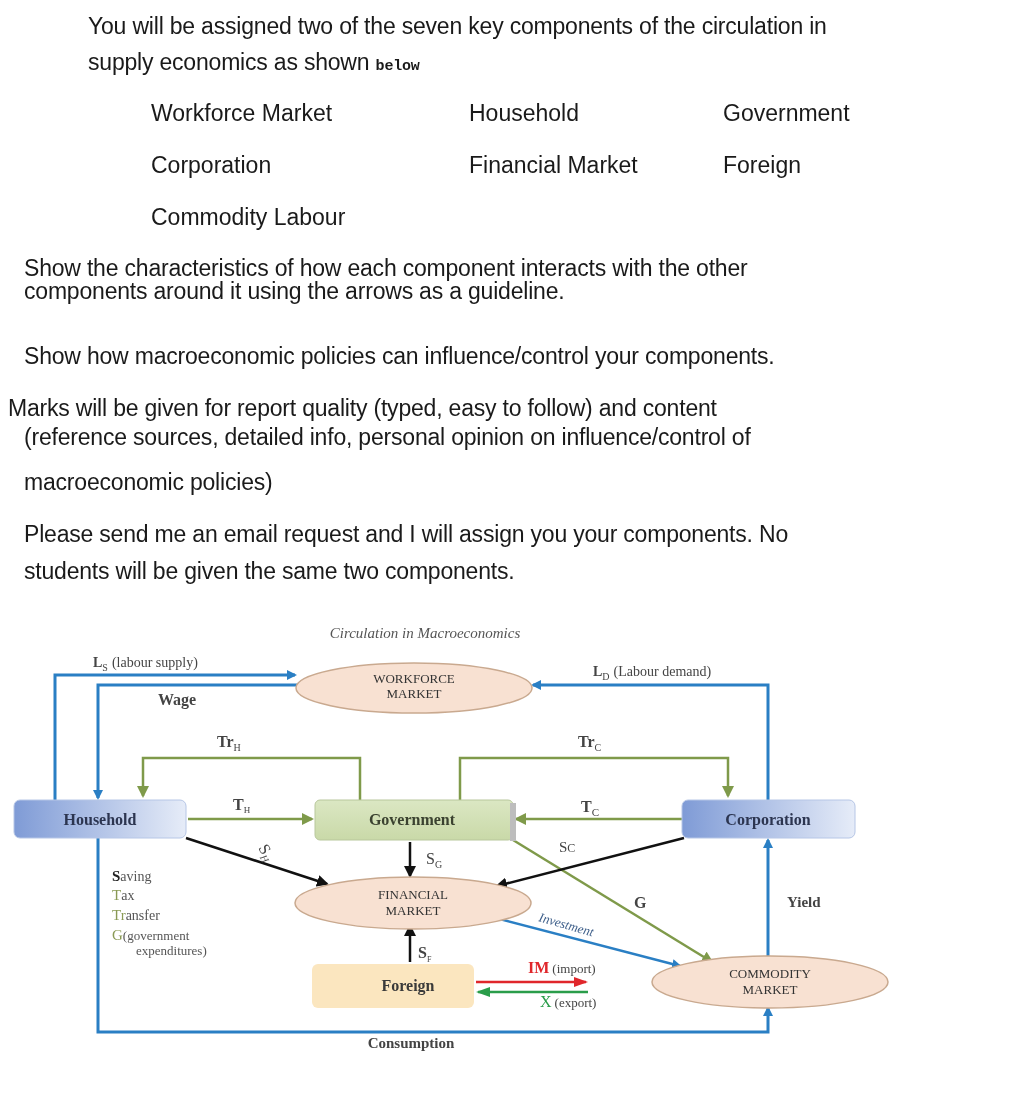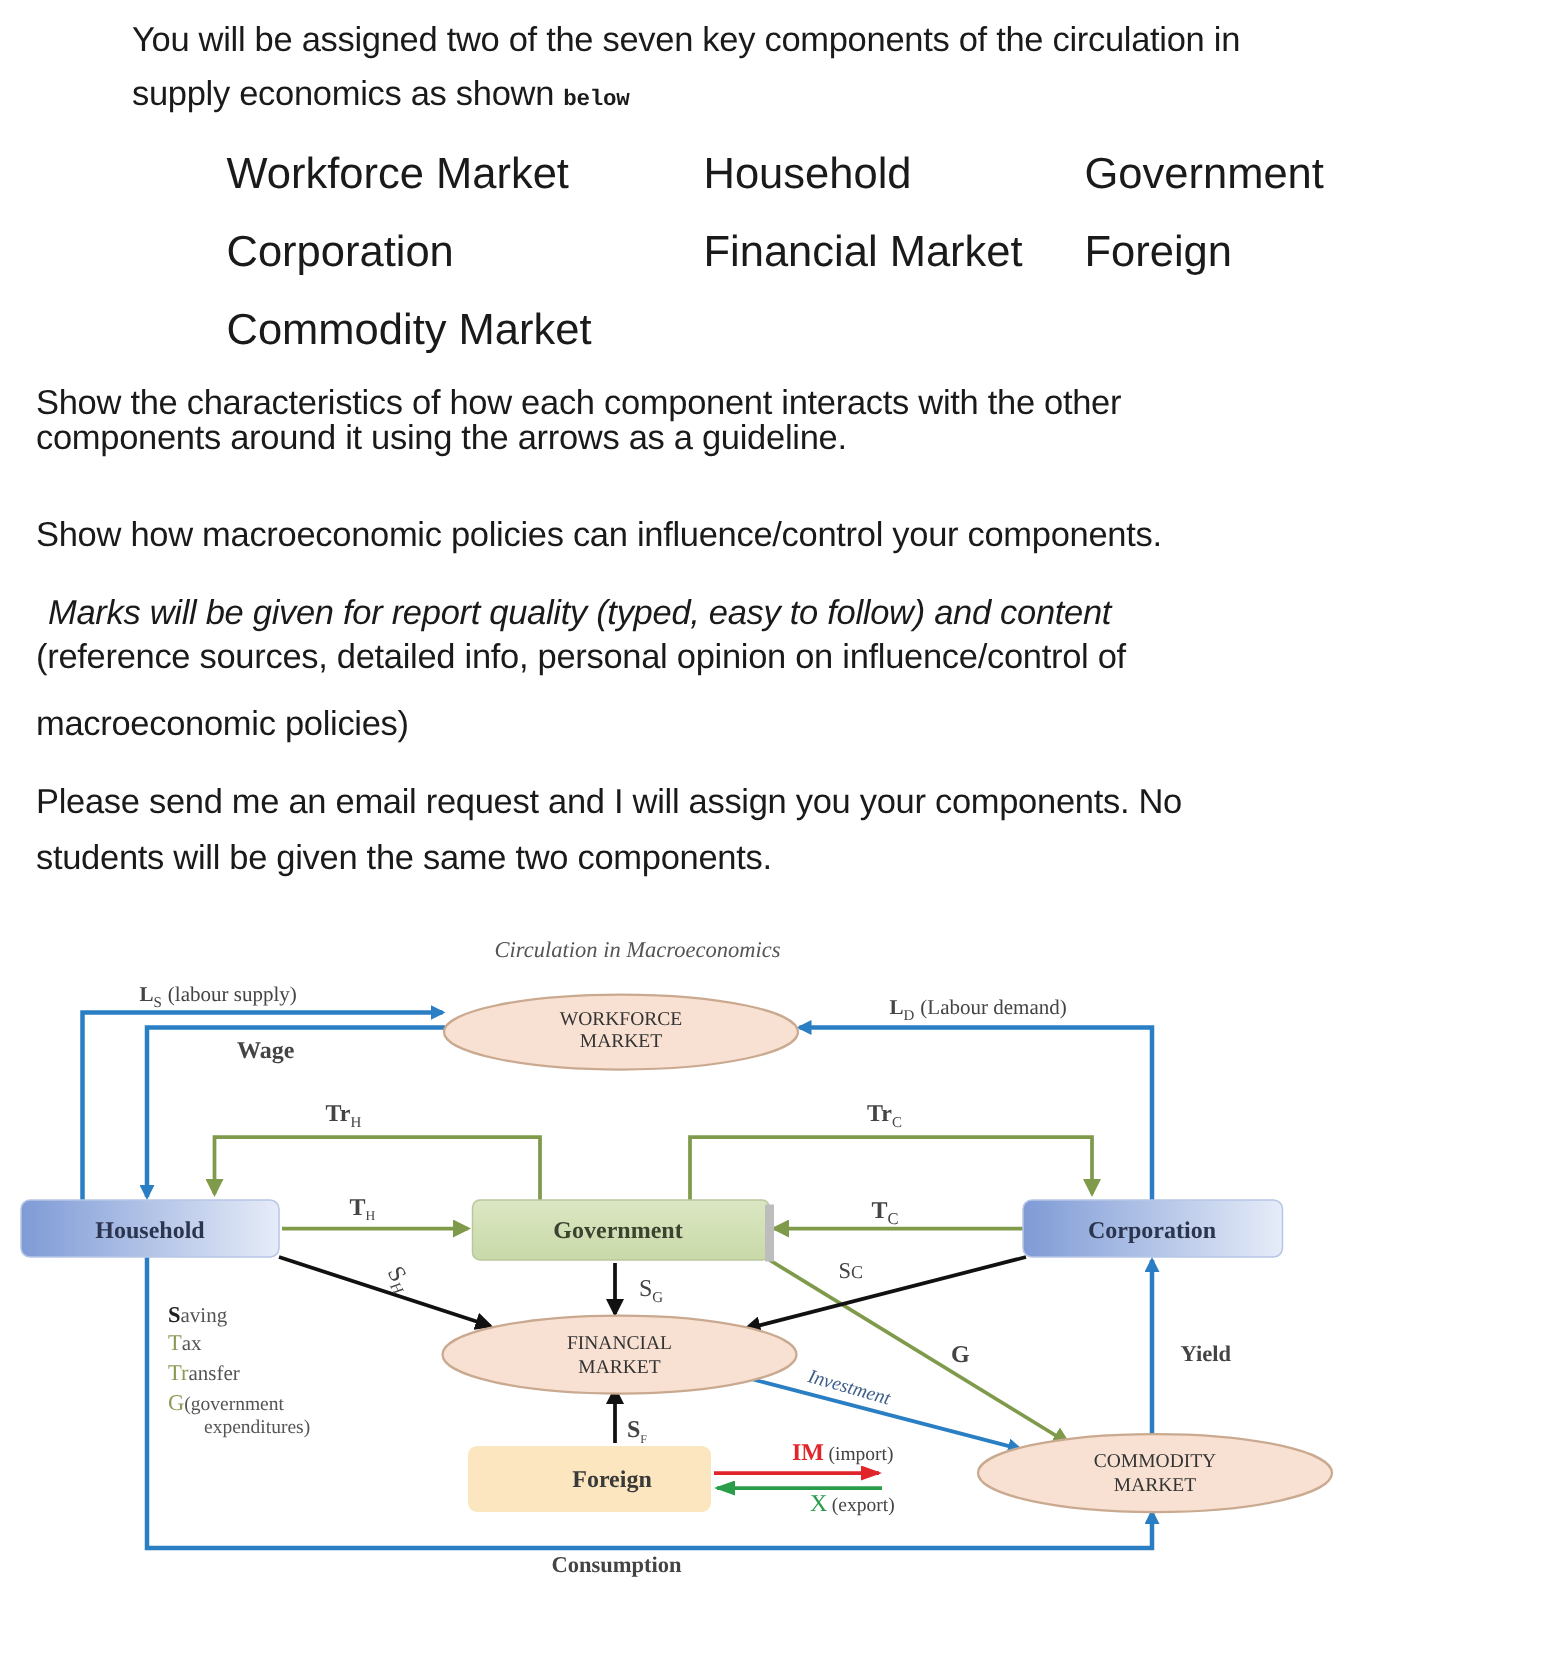--- a/index.html
+++ b/index.html
@@ -1,44 +1,44 @@
 <!DOCTYPE html>
 <html><head>
 <meta charset="utf-8">
 <style>
   html, body { margin: 0; padding: 0; background: #ffffff; }
   body { width: 1034px; height: 1116px; position: relative; overflow: hidden;
          font-family: "Liberation Sans", "DejaVu Sans", sans-serif; color: #1a1a1a; }
   .txt { position: absolute; font-size: 23px; line-height: 37px; letter-spacing: -0.2px; white-space: nowrap; }
   .small-bold { font-size: 15px; font-weight: bold; font-family: Liberation Mono, monospace; }
-  .comp { position: absolute; font-size: 29px; white-space: nowrap; }
+  .comp { position: absolute; font-size: 23px; white-space: nowrap; }
   #diagram { position: absolute; left: 0; top: 610px; width: 1034px; height: 470px; }
   .serif { font-family: "Liberation Serif", "DejaVu Serif", serif; }
 </style>
 </head>
 <body>
 
 <div class="txt" style="left:88px; top:8px;">You will be assigned two of the seven key components of the circulation in</div>
 <div class="txt" style="left:88px; top:44px;">
   <span>supply economics as shown</span>
   <span class="small-bold">below</span>
 </div>
 
 <div class="comp" style="left:151px; top:100px;">Workforce Market</div>
 <div class="comp" style="left:469px; top:100px;">Household</div>
 <div class="comp" style="left:723px; top:100px;">Government</div>
 <div class="comp" style="left:151px; top:152px;">Corporation</div>
 <div class="comp" style="left:469px; top:152px;">Financial Market</div>
 <div class="comp" style="left:723px; top:152px;">Foreign</div>
-<div class="comp" style="left:151px; top:204px;">Commodity Market</div>
+<div class="comp" style="left:151px; top:204px;">Commodity Labour</div>
 
 <div class="txt" style="left:24px; top:250px;">Show the characteristics of how each component interacts with the other</div>
 <div class="txt" style="left:24px; top:273px;">components around it using the arrows as a guideline.</div>
 <div class="txt" style="left:24px; top:338px;">Show how macroeconomic policies can influence/control your components.</div>
-<div class="txt" style="left:32px; top:390px;font-style:italic;">Marks will be given for report quality (typed, easy to follow) and content</div>
+<div class="txt" style="left:8px; top:390px;">Marks will be given for report quality (typed, easy to follow) and content</div>
 <div class="txt" style="left:24px; top:419px;">(reference sources, detailed info, personal opinion on influence/control of</div>
 <div class="txt" style="left:24px; top:464px;">macroeconomic policies)</div>
 <div class="txt" style="left:24px; top:516px;">Please send me an email request and I will assign you your components. No</div>
 <div class="txt" style="left:24px; top:553px;">students will be given the same two components.</div>
 
 <svg id="diagram" viewBox="0 610 1034 470" width="1034" height="470" xmlns="http://www.w3.org/2000/svg">
   <defs>
     <marker id="ah-blue" markerWidth="10" markerHeight="10" refX="8" refY="5" orient="auto" markerUnits="userSpaceOnUse">
       <path d="M0,0 L10,5 L0,10 z" fill="#2a7fc4"></path>
     </marker>

